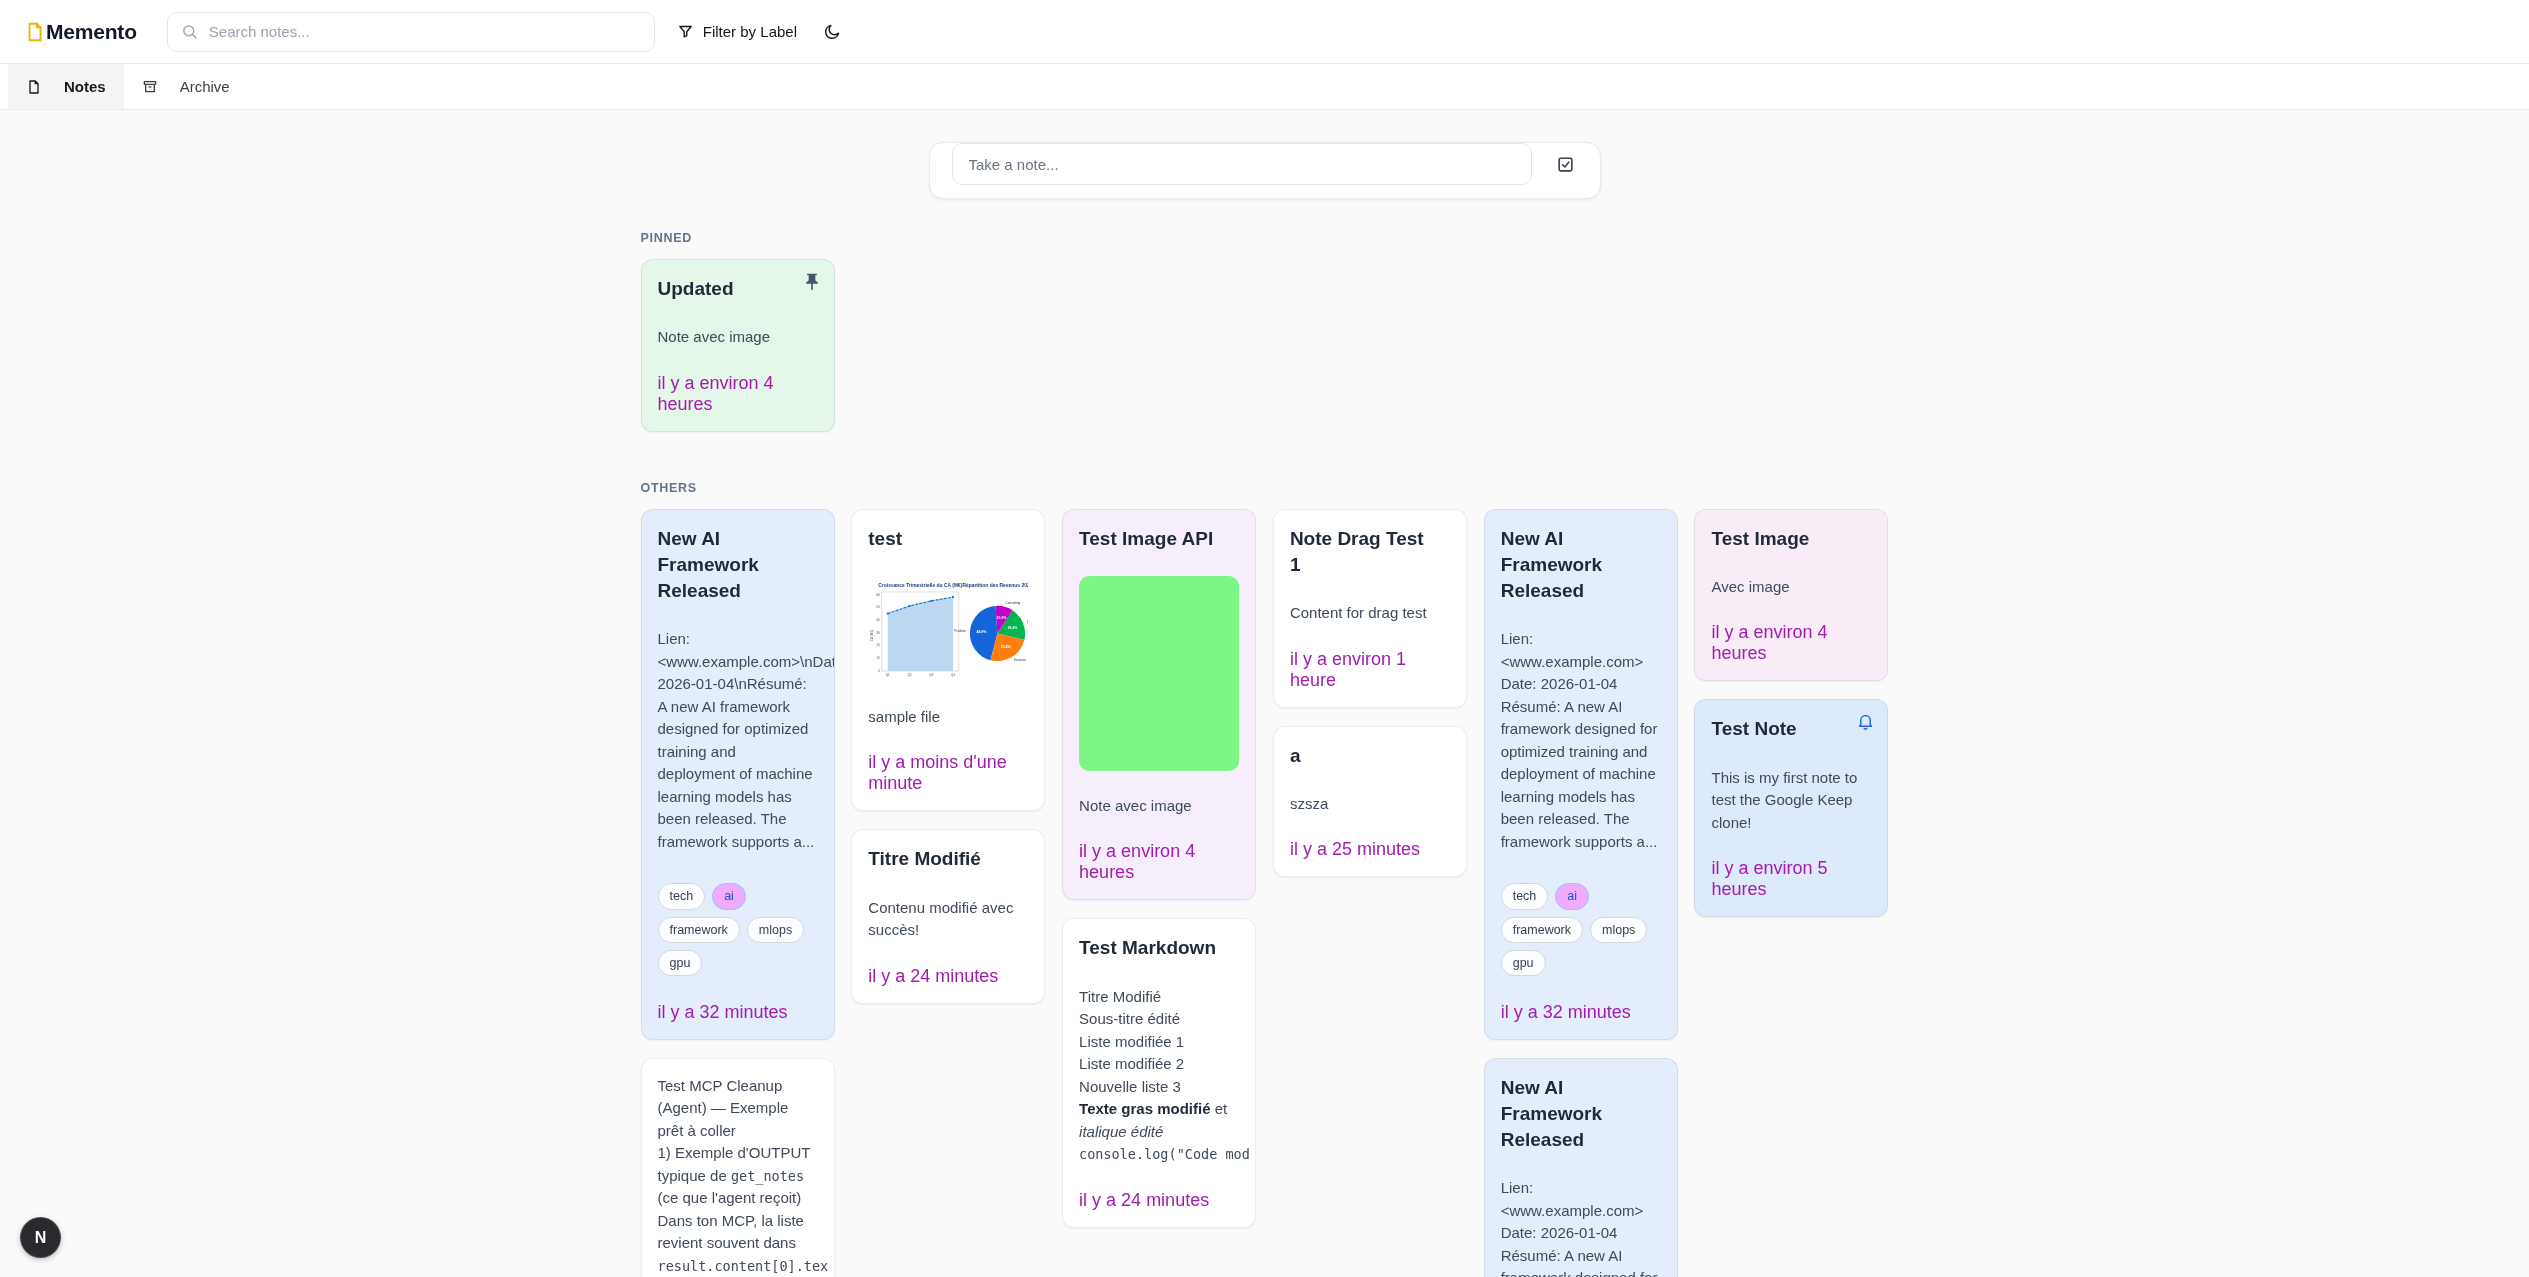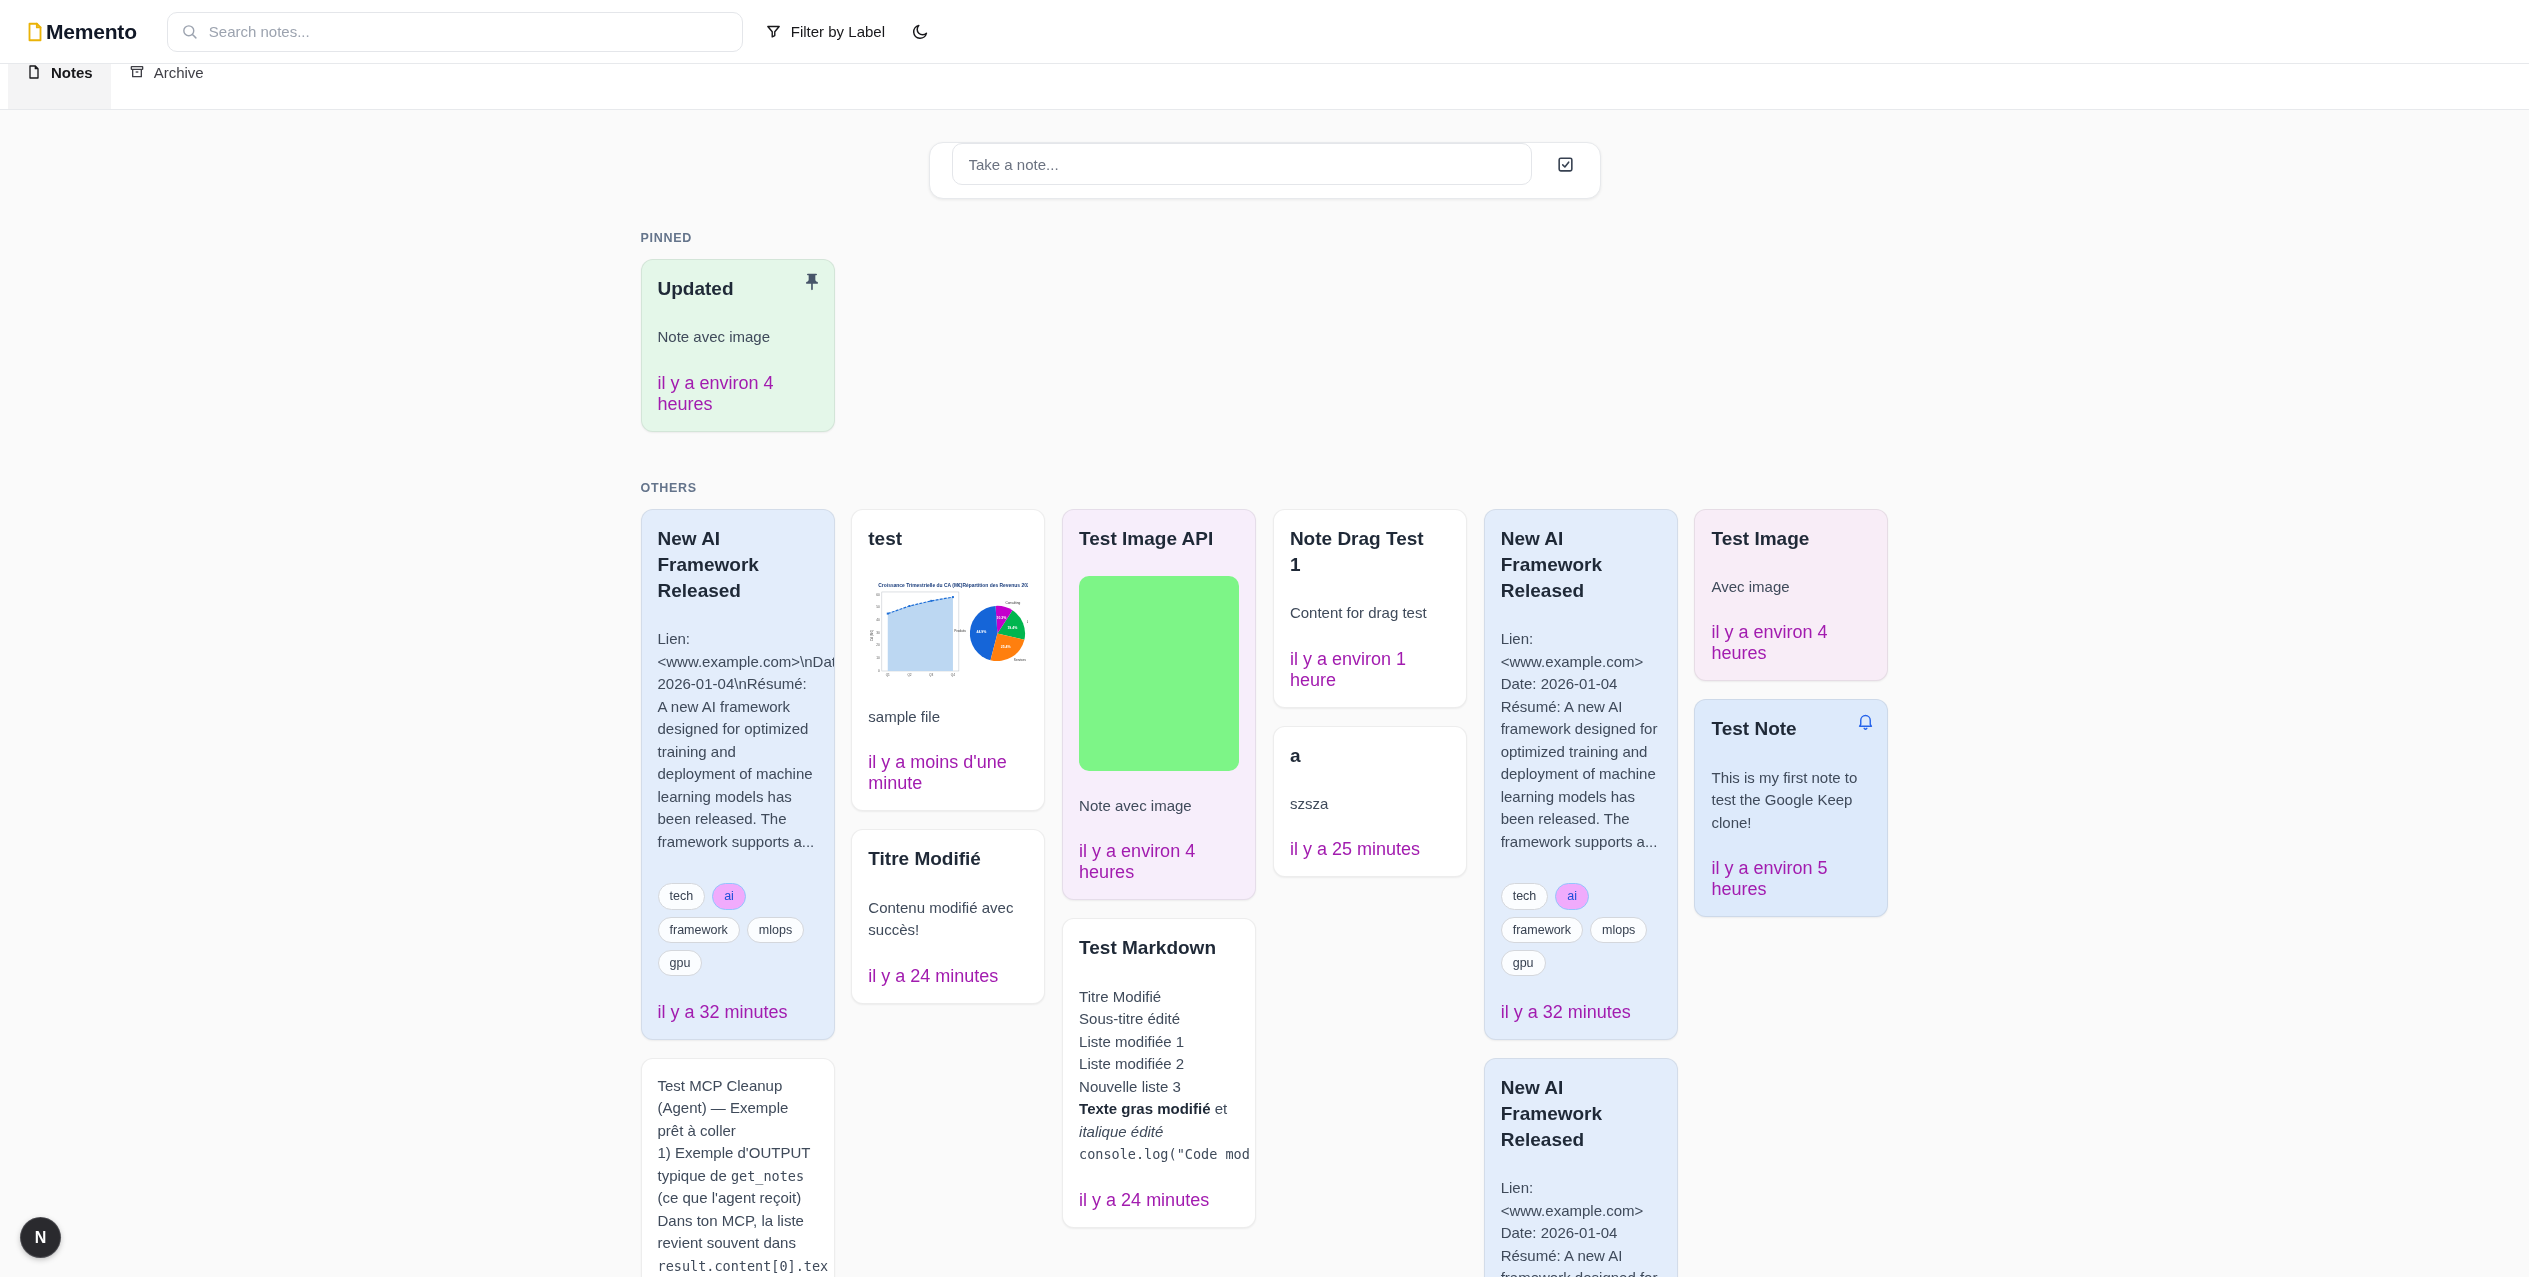--- a/index.html
+++ b/index.html
@@ -4,30 +4,30 @@
 <style>
   * { margin:0; padding:0; box-sizing:border-box; }
   html,body { width:2529px; height:1277px; overflow:hidden; }
   body { background:#fafafa; font-family:"Liberation Sans", sans-serif; color:#1f2937; position:relative; }
 
   
   header { height:64px; background:#fff; border-bottom:1px solid #e7e9ec; display:flex; align-items:center; padding:0 24px; }
   .brand { display:flex; align-items:center; margin-right:30px; }
   .brand .logo-ic { color:#eab308; display:flex; }
   .brand .app-title { font-size:21px; font-weight:700; letter-spacing:-.2px; color:#111827; }
-  .searchbox { display:flex; align-items:center; gap:11px; width:576px; height:40px; border:1px solid #e4e6ea; border-radius:10px; background:#fff; padding:0 13px; color:#9ca3af; }
+  .searchbox { display:flex; align-items:center; gap:11px; width:488px; height:40px; border:1px solid #e4e6ea; border-radius:10px; background:#fff; padding:0 13px; color:#9ca3af; }
   .searchbox input { border:none; outline:none; flex:1; font-size:15px; font-family:inherit; color:#111827; background:transparent; }
   .searchbox input::placeholder { color:#9ca3af; }
   .hbtn { display:flex; align-items:flex-start; gap:9px; font-size:15px; font-weight:500; color:#18181b; background:none; border:none; cursor:pointer; font-family:inherit; }
   .filter-btn { margin-left:22px; }
   .moon-btn { margin-left:26px; }
 
   
   .tabs { height:46px; background:#fff; border-bottom:1px solid #e7e9ec; display:flex; align-items:stretch; padding-left:8px; }
-  .tab { display:flex; align-items:flex-start; gap:9px; padding:0 18px; font-size:15px; color:#3f3f46; font-weight:500; cursor:pointer; background:transparent; border:none; font-family:inherit; }
+  .tab { display:flex; align-items:center; gap:22px; padding:0 18px; font-size:15px; color:#3f3f46; font-weight:500; cursor:pointer; background:transparent; border:none; font-family:inherit; }
   .tab.active { background:#f4f4f5; color:#18181b; font-weight:600; }
 
   
   .composer { width:672px; margin:32px auto 0; background:#fff; border:1px solid #e7e9ec; border-radius:14px; box-shadow:0 1px 3px rgba(0,0,0,.07); padding:0 14px 13px 22px; display:flex; align-items:center; gap:14px; }
   .composer input { flex:1; height:42px; border:1px solid #e4e6ea; border-radius:10px; padding:0 16px; font-size:15px; font-family:inherit; outline:none; color:#111827; }
   .composer input::placeholder { color:#6b7280; }
   .icon-btn { background:none; border:none; color:#374151; display:flex; align-items:center; justify-content:center; width:40px; height:40px; cursor:pointer; }
 
   
   .board { width:1248px; margin:0 auto; }

